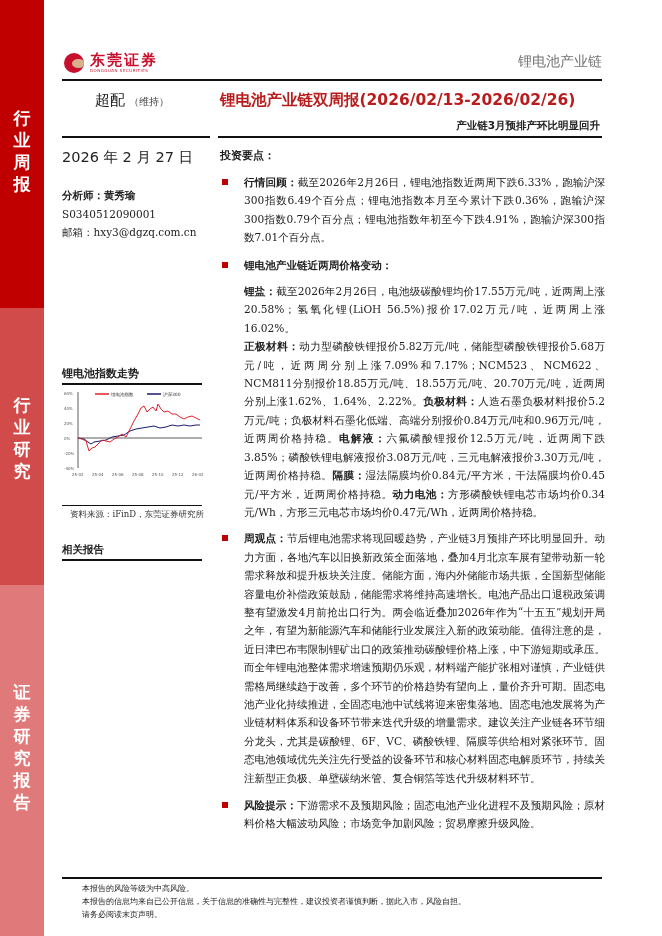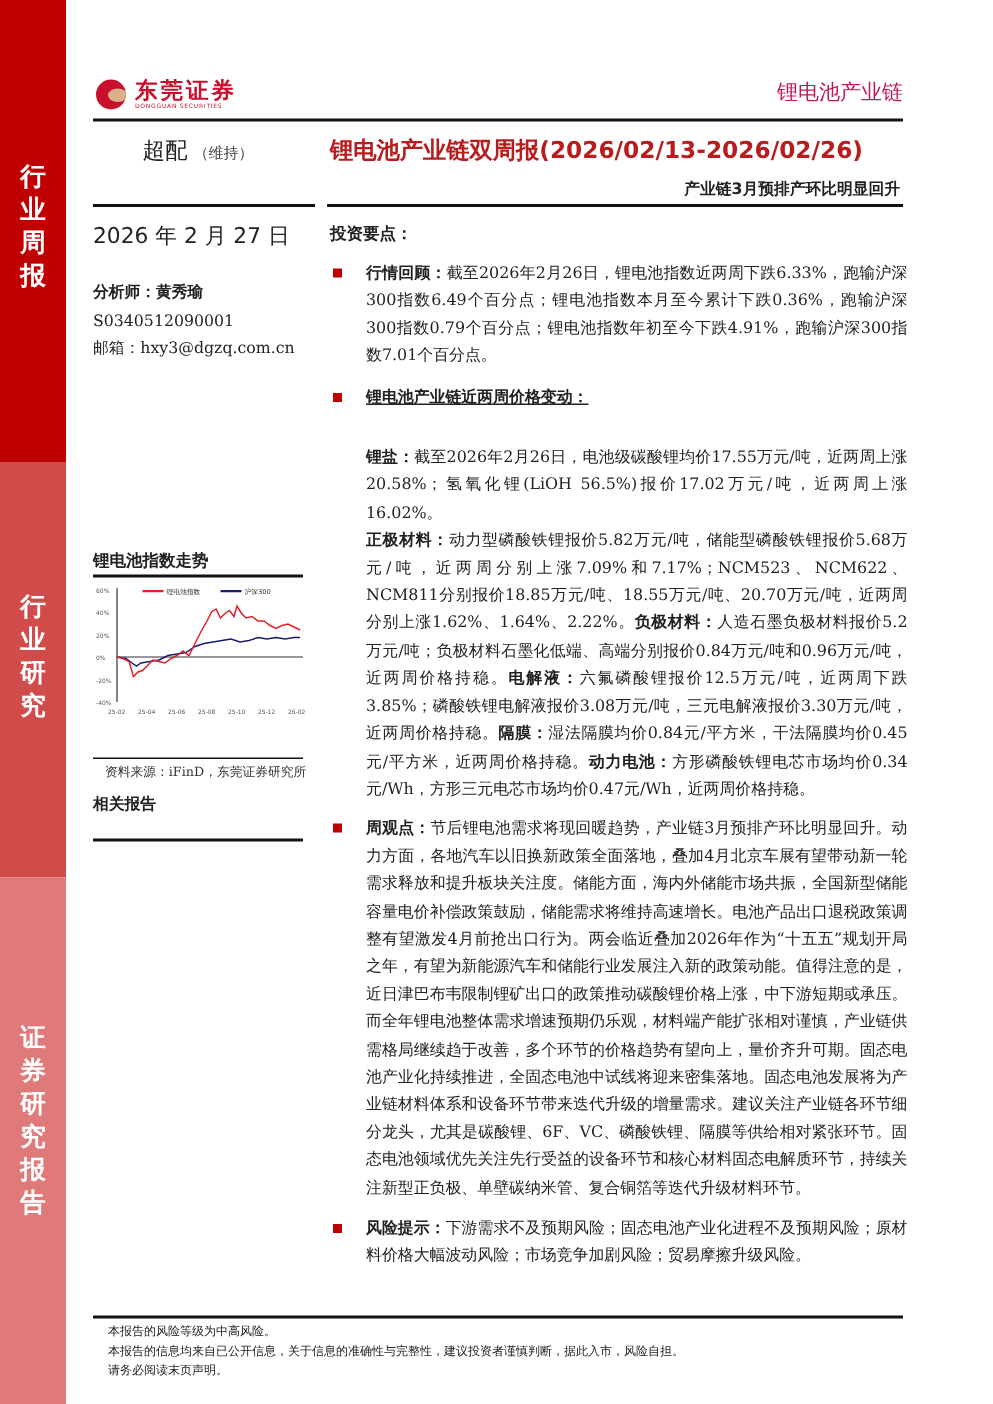--- a/index.html
+++ b/index.html
@@ -14,51 +14,51 @@
   .band3 { top:585px; height:351px; background:#e07a7a; }
   .band1 .txt { position:absolute; top:107px; width:44px; }
   .band2 .txt { position:absolute; top:86px; width:44px; }
   .band3 .txt { position:absolute; top:96px; width:44px; }
 
   .logo { position:absolute; left:64px; top:50px; height:26px; display:flex; align-items:center; }
   .logo-mark { width:20px; height:20px; border-radius:50%; background:#c8102e; position:relative; margin-right:6px; overflow:hidden; }
   .logo-mark::after { content:""; position:absolute; left:8px; top:6px; width:13px; height:9px; border-radius:50%; background:#d9b08c; }
   .logo-cn { color:#c8102e; font-family:"DejaVu Serif", serif; font-weight:bold; font-size:15px; letter-spacing:2px; line-height:15px; }
   .logo-en { color:#c8102e; font-family:"DejaVu Sans", sans-serif; font-size:4px; letter-spacing:0.5px; line-height:6px; }
-  .sector { position:absolute; right:60px; top:53px; font-family:"DejaVu Sans", sans-serif; font-size:14px; color:#be185d; }
+  .sector { position:absolute; right:60px; top:53px; font-family:"DejaVu Sans", sans-serif; font-size:14px; color:#737373; }
   .hr-top { position:absolute; left:62px; top:79px; width:540px; height:1.5px; background:#111; }
 
   .rating { position:absolute; left:95px; top:91px; font-family:"DejaVu Sans", sans-serif; font-size:15px; }
   .rating small { font-size:10px; color:#444; margin-left:4px; }
   .report-title { position:absolute; left:220px; top:90px; font-family:"DejaVu Sans", sans-serif; font-weight:bold; font-size:15.5px; color:#b91c1c; }
   .subtitle { position:absolute; right:62px; top:119px; font-family:"DejaVu Sans", sans-serif; font-weight:bold; font-size:10.5px;margin-left:48px; }
   .hr-left { position:absolute; left:62px; top:136px; width:148px; height:1.5px; background:#111; }
   .hr-right { position:absolute; left:218px; top:136px; width:384px; height:1.5px; background:#111; }
 
   .date { position:absolute; left:62px; top:148px; font-family:"DejaVu Sans", sans-serif; font-size:14.5px; }
   .analyst { position:absolute; left:62px; top:186px; font-size:10.5px; line-height:18.5px; }
   .analyst .name { font-family:"DejaVu Sans", sans-serif; font-weight:bold; }
 
   .chart-title { position:absolute; left:62px; top:366px; font-family:"DejaVu Sans", sans-serif; font-weight:bold; font-size:11px; }
   .hr-chart { position:absolute; left:62px; top:383px; width:140px; height:1.5px; background:#111; }
   .chart { position:absolute; left:62px; top:387px; width:145px; height:112px; }
   .hr-src { position:absolute; left:62px; top:505px; width:140px; height:1px; background:#111; }
   .source { position:absolute; left:70px; top:509px; font-size:8.5px; color:#333; }
-  .related { position:absolute; left:62px; top:529px; font-family:Liberation Mono, monospace; font-weight:bold; font-size:10.5px; }
+  .related { position:absolute; left:62px; top:543px; font-family:Liberation Mono, monospace; font-weight:bold; font-size:10.5px; }
   .hr-related { position:absolute; left:62px; top:559px; width:140px; height:1.5px; background:#111; }
 
   .main { position:absolute; left:220px; top:148px; width:385px; }
   .kp-title { font-family:"DejaVu Sans", sans-serif; font-weight:bold; font-size:11px; margin-bottom:10px; }
   .bullet { position:relative; padding-left:24px; font-size:10.6px; line-height:18.4px; text-align:justify; margin-bottom:9px; }
   .bullet .sq { position:absolute; left:2px; top:6px; width:6px; height:6px; background:#c00000; }
   .bullet b, .para b { font-family:"DejaVu Sans", sans-serif; font-weight:bold; }
   .para { padding-left:24px; font-size:10.6px; line-height:18.4px; text-align:justify; margin-bottom:8px; }
 
   .hr-foot { position:absolute; left:62px; top:877px; width:540px; height:1.5px; background:#111; }
-  .footer { position:absolute; left:72px; top:882px; font-family:Liberation Mono, monospace; font-size:8px; line-height:13px; color:#222; }
+  .footer { position:absolute; left:82px; top:882px; font-family:Liberation Serif, serif; font-size:8px; line-height:13px; color:#222; }
 </style>
 </head>
 <body>
 
 <div class="sidebar">
   <div class="band band1">
     <div class="txt">
         <span>行</span>
         <span>业</span>
         <span>周</span>
@@ -147,21 +147,21 @@
 <div class="hr-related"></div>
 
 <div class="main">
   <div class="kp-title">投资要点：</div>
 
   <div class="bullet">
     <span class="sq"></span>
     <b>行情回顾：</b><span>截至2026年2月26日，锂电池指数近两周下跌6.33%，跑输沪深300指数6.49个百分点；锂电池指数本月至今累计下跌0.36%，跑输沪深300指数0.79个百分点；锂电池指数年初至今下跌4.91%，跑输沪深300指数7.01个百分点。</span>
   </div>
 
-  <div class="bullet" style="margin-bottom:22px;text-decoration:underline;">
+  <div class="bullet" style="margin-bottom:8px;">
     <span class="sq"></span>
     <b>锂电池产业链近两周价格变动：</b>
   </div>
 
   <div class="para">
     <b>锂盐：</b><span>截至2026年2月26日，电池级碳酸锂均价17.55万元/吨，近两周上涨20.58%；氢氧化锂(LiOH 56.5%)报价17.02万元/吨，近两周上涨16.02%。</span><br>
     <b>正极材料：</b><span>动力型磷酸铁锂报价5.82万元/吨，储能型磷酸铁锂报价5.68万元/吨，近两周分别上涨7.09%和7.17%；NCM523、NCM622、NCM811分别报价18.85万元/吨、18.55万元/吨、20.70万元/吨，近两周分别上涨1.62%、1.64%、2.22%。</span><b>负极材料：</b><span>人造石墨负极材料报价5.2万元/吨；负极材料石墨化低端、高端分别报价0.84万元/吨和0.96万元/吨，近两周价格持稳。</span><b>电解液：</b><span>六氟磷酸锂报价12.5万元/吨，近两周下跌3.85%；磷酸铁锂电解液报价3.08万元/吨，三元电解液报价3.30万元/吨，近两周价格持稳。</span><b>隔膜：</b><span>湿法隔膜均价0.84元/平方米，干法隔膜均价0.45元/平方米，近两周价格持稳。</span><b>动力电池：</b><span>方形磷酸铁锂电芯市场均价0.34元/Wh，方形三元电芯市场均价0.47元/Wh，近两周价格持稳。</span>
   </div>
 
   <div class="bullet">

